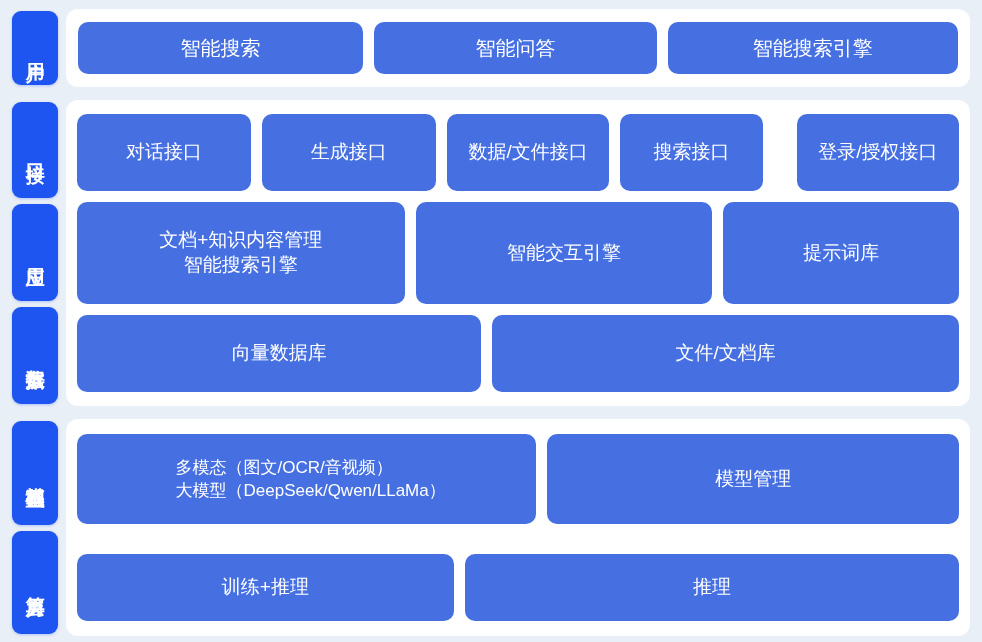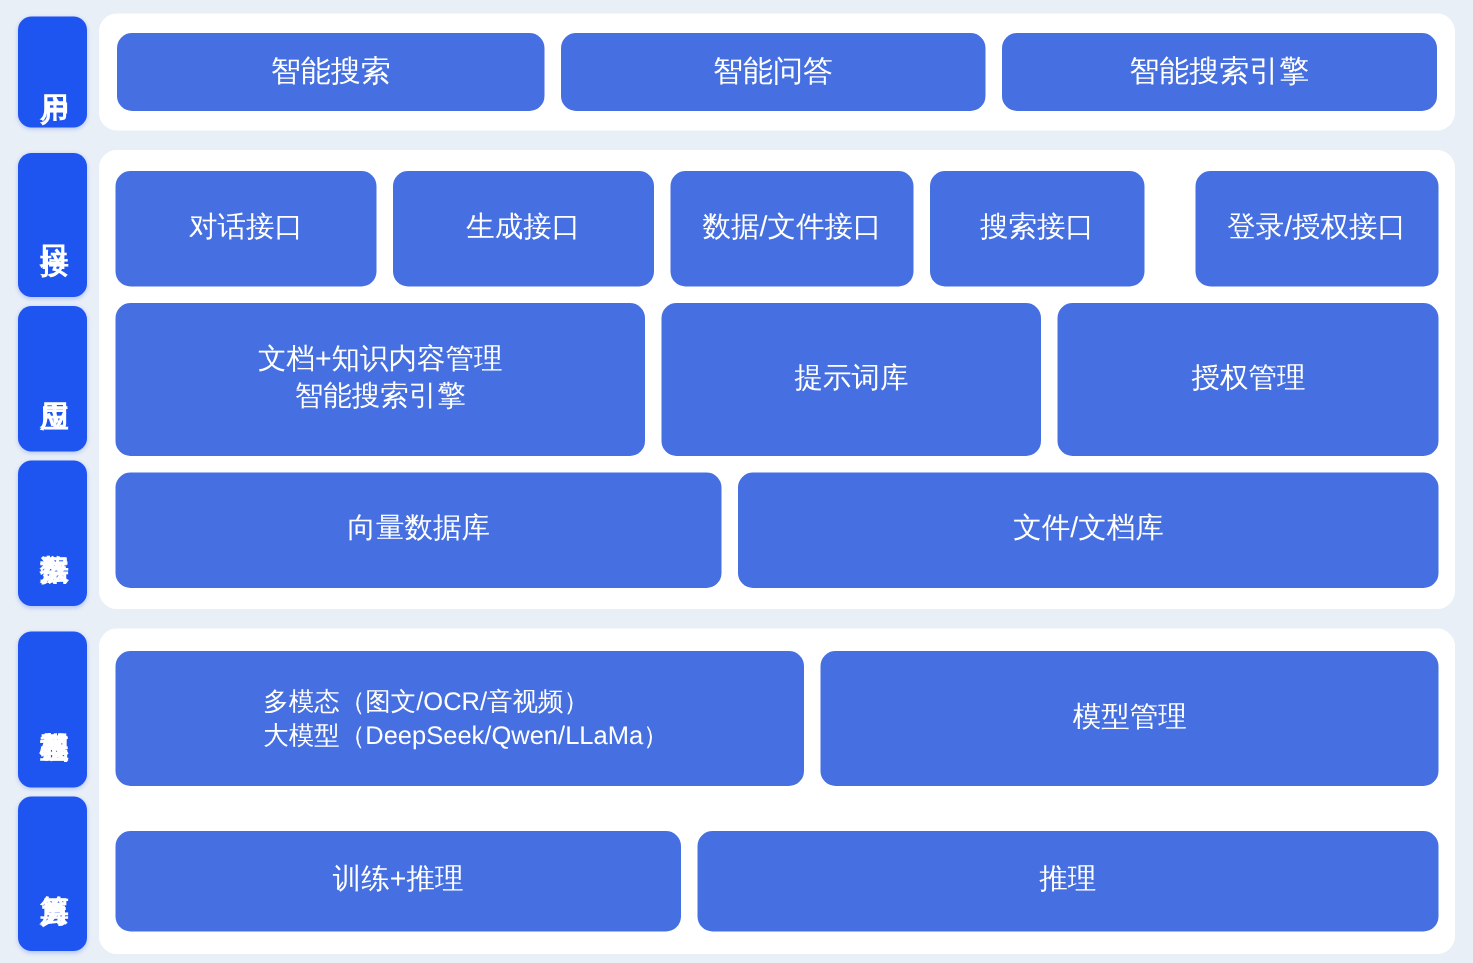--- a/index.html
+++ b/index.html
@@ -164,22 +164,22 @@
         <div class="card i0">对话接口</div>
         <div class="card i1">生成接口</div>
         <div class="card i2">数据/文件接口</div>
         <div class="card i3">搜索接口</div>
         <div class="card i4">登录/授权接口</div>
       </div>
 
       <div class="row">
         <div class="card a0">文档+知识内容管理
 智能搜索引擎</div>
+        <div class="card a1">智能交互引擎</div>
         <div class="card a2">提示词库</div>
-        <div class="card a3">授权管理</div>
       </div>
 
       <div class="row">
         <div class="card d1">向量数据库</div>
         <div class="card d2">文件/文档库</div>
       </div>
 
     </div>
   </div>
 

